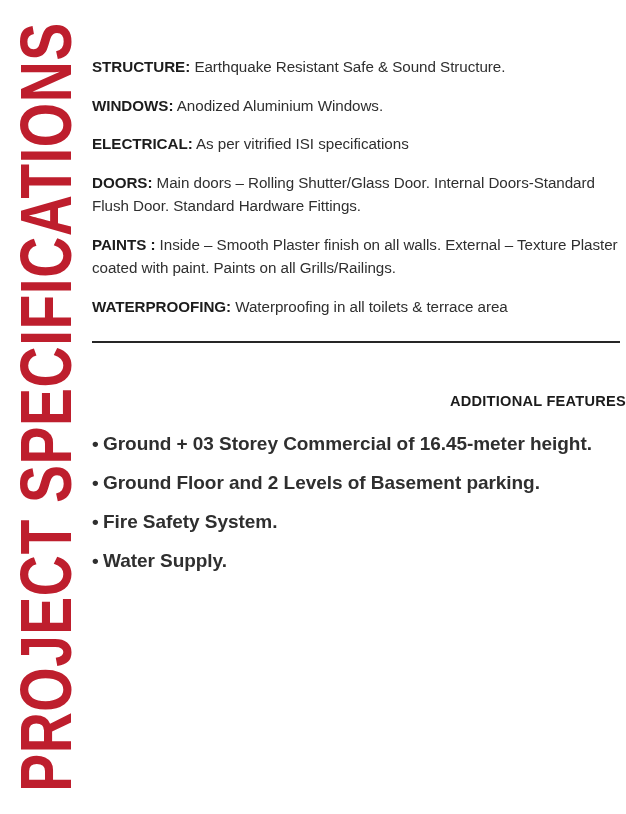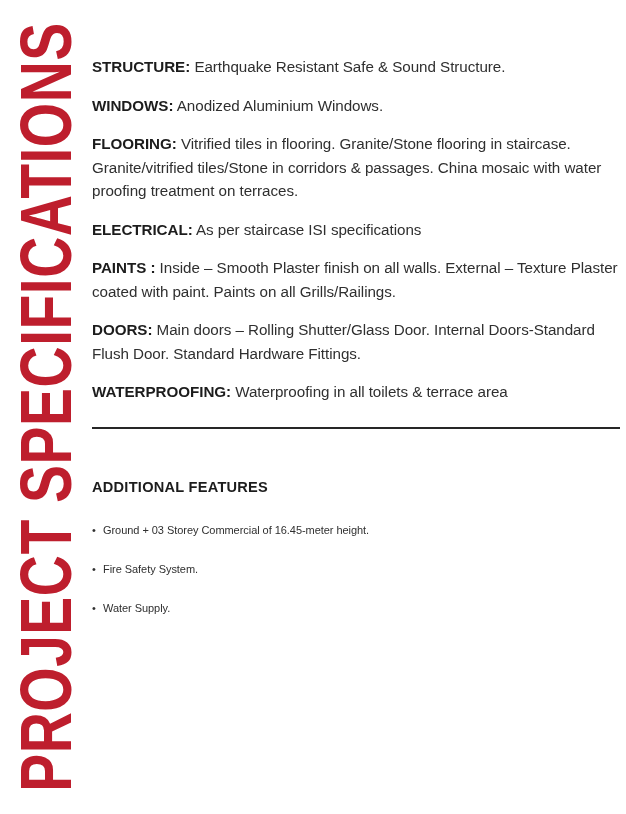--- a/index.html
+++ b/index.html
@@ -90,32 +90,34 @@
     width: 528px;
   }
 
   
   .section-heading {
     font-size: 14.6px;
     font-weight: bold;
     color: #1c1c1c;
     letter-spacing: 0.25px;
     margin: 50px 0 0 0;
+    text-align: right;
   }
   .feature-list {
     margin: 24px 0 0 0;
     padding: 0;
     list-style: none;
   }
   .feature-item {
-    font-size: 11px;
+    font-size: 19px;
     line-height: 22px;
     color: #2f2f2f;
     margin: 0 0 17px 0;
     letter-spacing: -0.05px;
+    font-weight: bold;
   }
   .feature-bullet {
     display: inline-block;
     width: 11px;
     color: #2f2f2f;
   }
 </style>
 </head>
 <body>
 
@@ -130,51 +132,49 @@
     <ul class="spec-list">
 
       <li class="spec-item">
         <span class="spec-label">STRUCTURE:</span><span class="spec-value"> Earthquake Resistant Safe &amp; Sound Structure.</span>
       </li>
 
       <li class="spec-item">
         <span class="spec-label">WINDOWS:</span><span class="spec-value"> Anodized Aluminium Windows.</span>
       </li>
 
-      <li class="spec-item">
-        <span class="spec-label">FLOORING:</span><span class="spec-value"> Vitrified tiles in flooring. Granite/Stone flooring in staircase. Granite/vitrified tiles/Stone  in corridors &amp; passages. China mosaic with water proofing treatment on terraces.</span>
-      </li>
 
 
       <li class="spec-item">
-        <span class="spec-label">ELECTRICAL:</span><span class="spec-value"> As per staircase ISI specifications</span>
+        <span class="spec-label">ELECTRICAL:</span><span class="spec-value"> As per vitrified ISI specifications</span>
+      </li>
+
+      <li class="spec-item">
+        <span class="spec-label">DOORS:</span><span class="spec-value"> Main doors – Rolling Shutter/Glass Door. Internal Doors-Standard Flush Door. Standard Hardware Fittings.</span>
       </li>
 
       <li class="spec-item">
         <span class="spec-label">PAINTS :</span><span class="spec-value"> Inside – Smooth Plaster finish on all walls. External – Texture Plaster coated with paint. Paints on all Grills/Railings.</span>
-      </li>
-
-      <li class="spec-item">
-        <span class="spec-label">DOORS:</span><span class="spec-value"> Main doors – Rolling Shutter/Glass Door. Internal Doors-Standard Flush Door. Standard Hardware Fittings.</span>
       </li>
 
 
       <li class="spec-item">
         <span class="spec-label">WATERPROOFING:</span><span class="spec-value">  Waterproofing in all toilets &amp; terrace area</span>
       </li>
 
     </ul>
 
     <hr class="divider">
 
     <div class="section-heading">ADDITIONAL FEATURES</div>
 
     <ul class="feature-list">
       <li class="feature-item"><span class="feature-bullet">•</span><span>Ground + 03 Storey Commercial of 16.45-meter height.</span></li>
 
+      <li class="feature-item"><span class="feature-bullet">•</span><span>Ground Floor and 2 Levels of Basement parking.</span></li>
 
 
       <li class="feature-item"><span class="feature-bullet">•</span><span>Fire Safety System.</span></li>
 
       <li class="feature-item"><span class="feature-bullet">•</span><span>Water Supply.</span></li>
 
     </ul>
 
   </div>
 </div>

